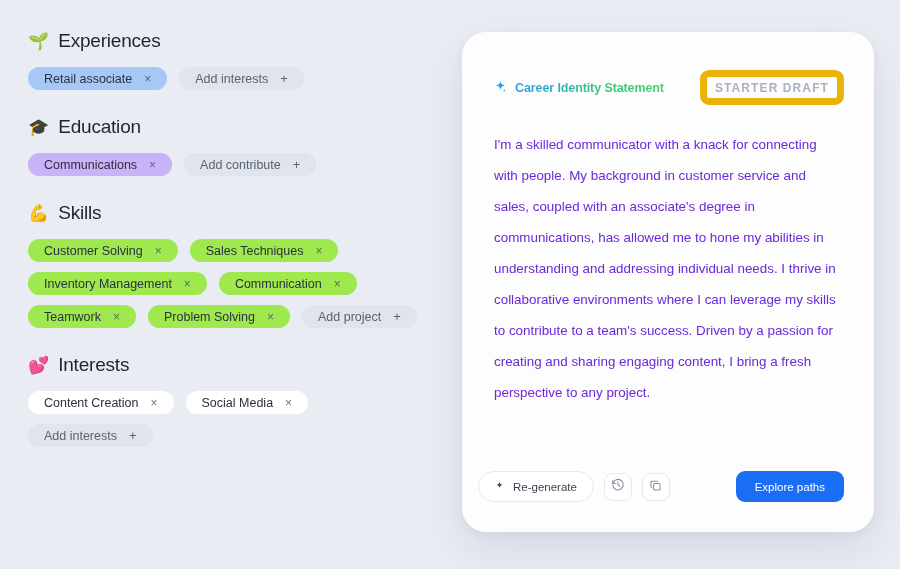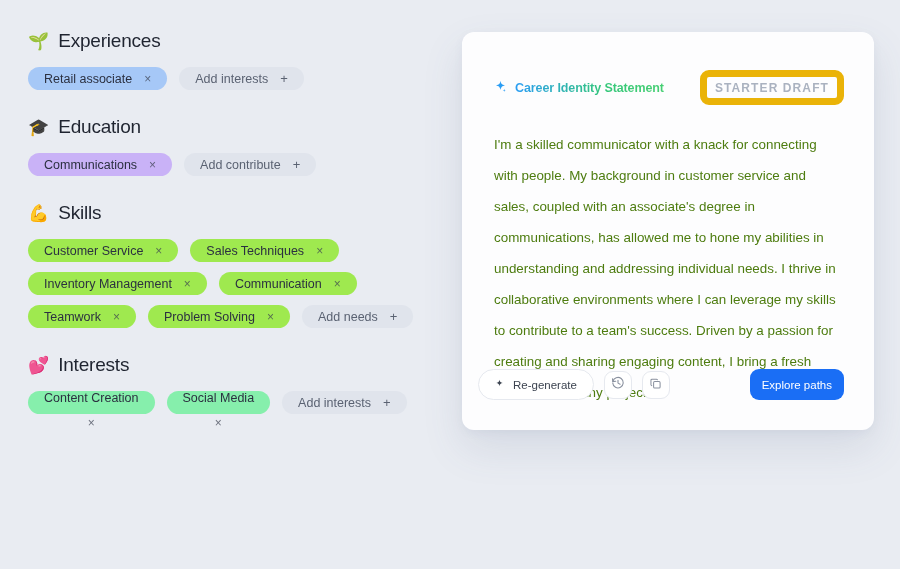--- a/index.html
+++ b/index.html
@@ -71,41 +71,41 @@
   .chip .chip-x {
     font-size: 12px;
     color: #3a4050;
     opacity: .72;
     line-height: 1;
   }
 
   .chip-blue   { background: #a6c8f7; }
   .chip-purple { background: #c9b2f7; }
   .chip-lime   { background: #9fe94f; }
-  .chip-green  { background: #86efac; flex-direction: column; }
+  .chip-green  { background: #ffffff; }
 
   .chip-add {
     background: #e0e4ec;
     color: #5a6272;
   }
   .chip-add .chip-plus {
     font-size: 13px;
     color: #5a6272;
     line-height: 1;
   }
 
   
   .card {
     position: absolute;
     left: 462px;
     top: 32px;
     width: 412px;
-    height: 398px;
+    height: 500px;
     background: #fdfdfe;
-    border-radius: 12px;
+    border-radius: 24px;
     box-shadow: 0 18px 40px rgba(80, 95, 130, 0.13),
                 0 3px 10px rgba(80, 95, 130, 0.06);
     padding: 38px 30px 0 32px;
   }
 
   .card-head {
     display: flex;
     align-items: center;
     justify-content: space-between;
     margin-bottom: 24px;
@@ -134,21 +134,21 @@
     color: #aab2c0;
     border: 7px solid #eab308;
     border-radius: 9px;
     padding: 4px 8px 3px;
     white-space: nowrap;
   }
 
   .statement {
     font-size: 13.4px;
     line-height: 31px;
-    color: #4d7c0f;
+    color: #6d28d9;
     max-width: 348px;
   }
 
   
   .card-actions {
     position: absolute;
     left: 16px;
     right: 30px;
     bottom: 30px;
     display: flex;
@@ -179,21 +179,21 @@
     display: inline-flex;
     align-items: center;
     justify-content: center;
     cursor: pointer;
   }
 
   .spacer { flex: 1; }
 
   .btn-primary {
     height: 31px;
-    padding: 0 12px;
+    padding: 0 19px;
     border-radius: 9px;
     border: none;
     background: #1a6ef5;
     color: #fff;
     font-size: 11.5px;
     font-family: "Liberation Sans", sans-serif;
     cursor: pointer;
     white-space: nowrap;
   }
 </style>
@@ -236,21 +236,21 @@
     </div>
   </div>
 
   <div class="section section-skills">
     <div class="section-head">
       <span class="section-emoji">💪</span>
       <span class="section-title">Skills</span>
     </div>
     <div class="chip-row">
       <div class="chip chip-lime">
-        <span>Customer Service</span>
+        <span>Customer Solving</span>
         <span class="chip-x">×</span>
       </div>
       <div class="chip chip-lime">
         <span>Sales Techniques</span>
         <span class="chip-x">×</span>
       </div>
       <div class="chip chip-lime">
         <span>Inventory Management</span>
         <span class="chip-x">×</span>
       </div>
@@ -260,21 +260,21 @@
       </div>
       <div class="chip chip-lime">
         <span>Teamwork</span>
         <span class="chip-x">×</span>
       </div>
       <div class="chip chip-lime">
         <span>Problem Solving</span>
         <span class="chip-x">×</span>
       </div>
       <div class="chip chip-add">
-        <span>Add needs</span>
+        <span>Add project</span>
         <span class="chip-plus">+</span>
       </div>
     </div>
   </div>
 
   <div class="section section-interests">
     <div class="section-head">
       <span class="section-emoji">💕</span>
       <span class="section-title">Interests</span>
     </div>

